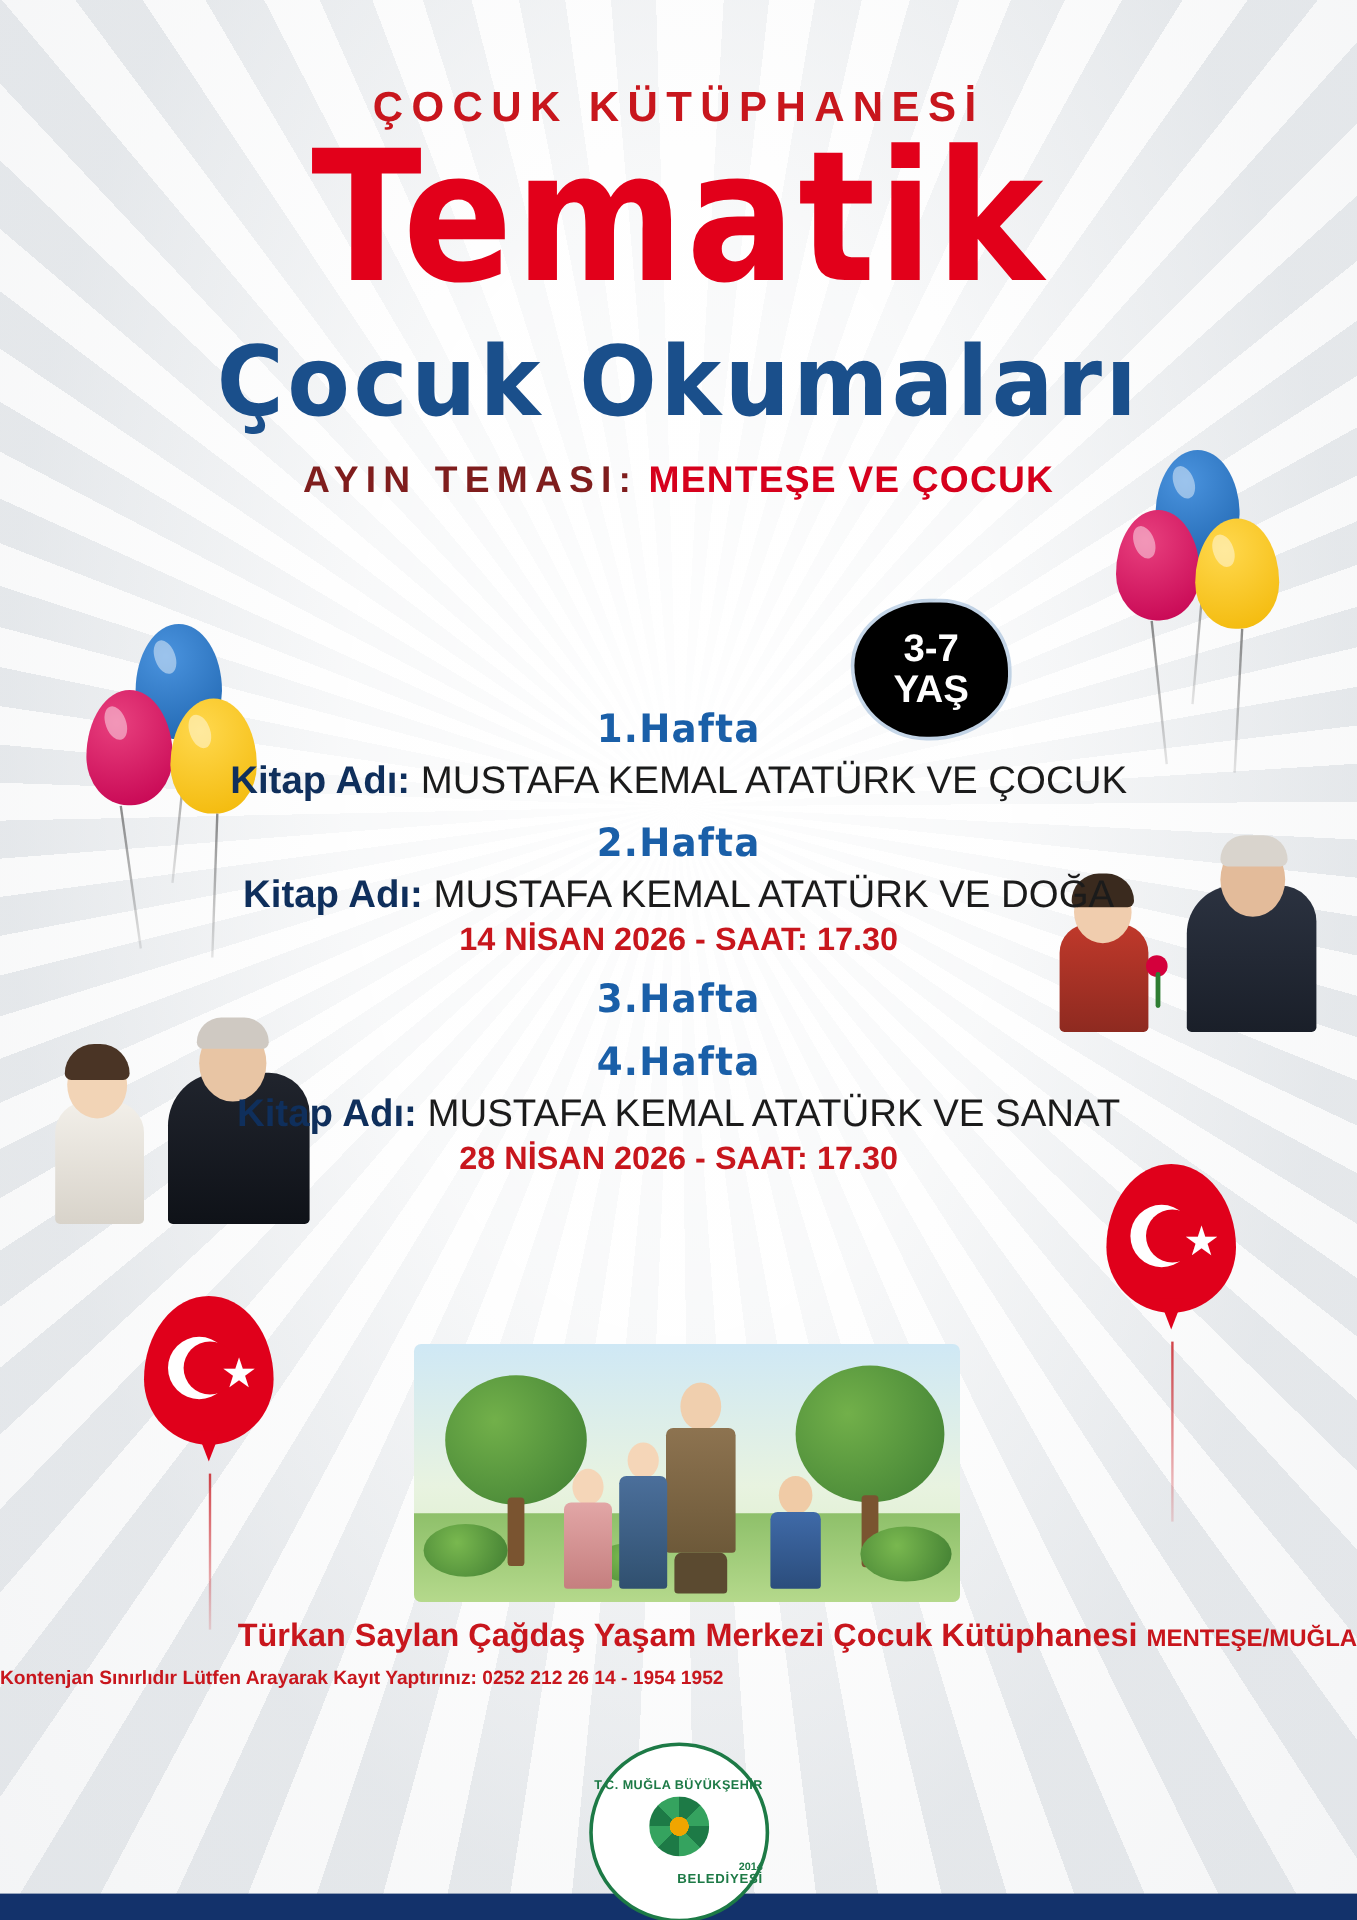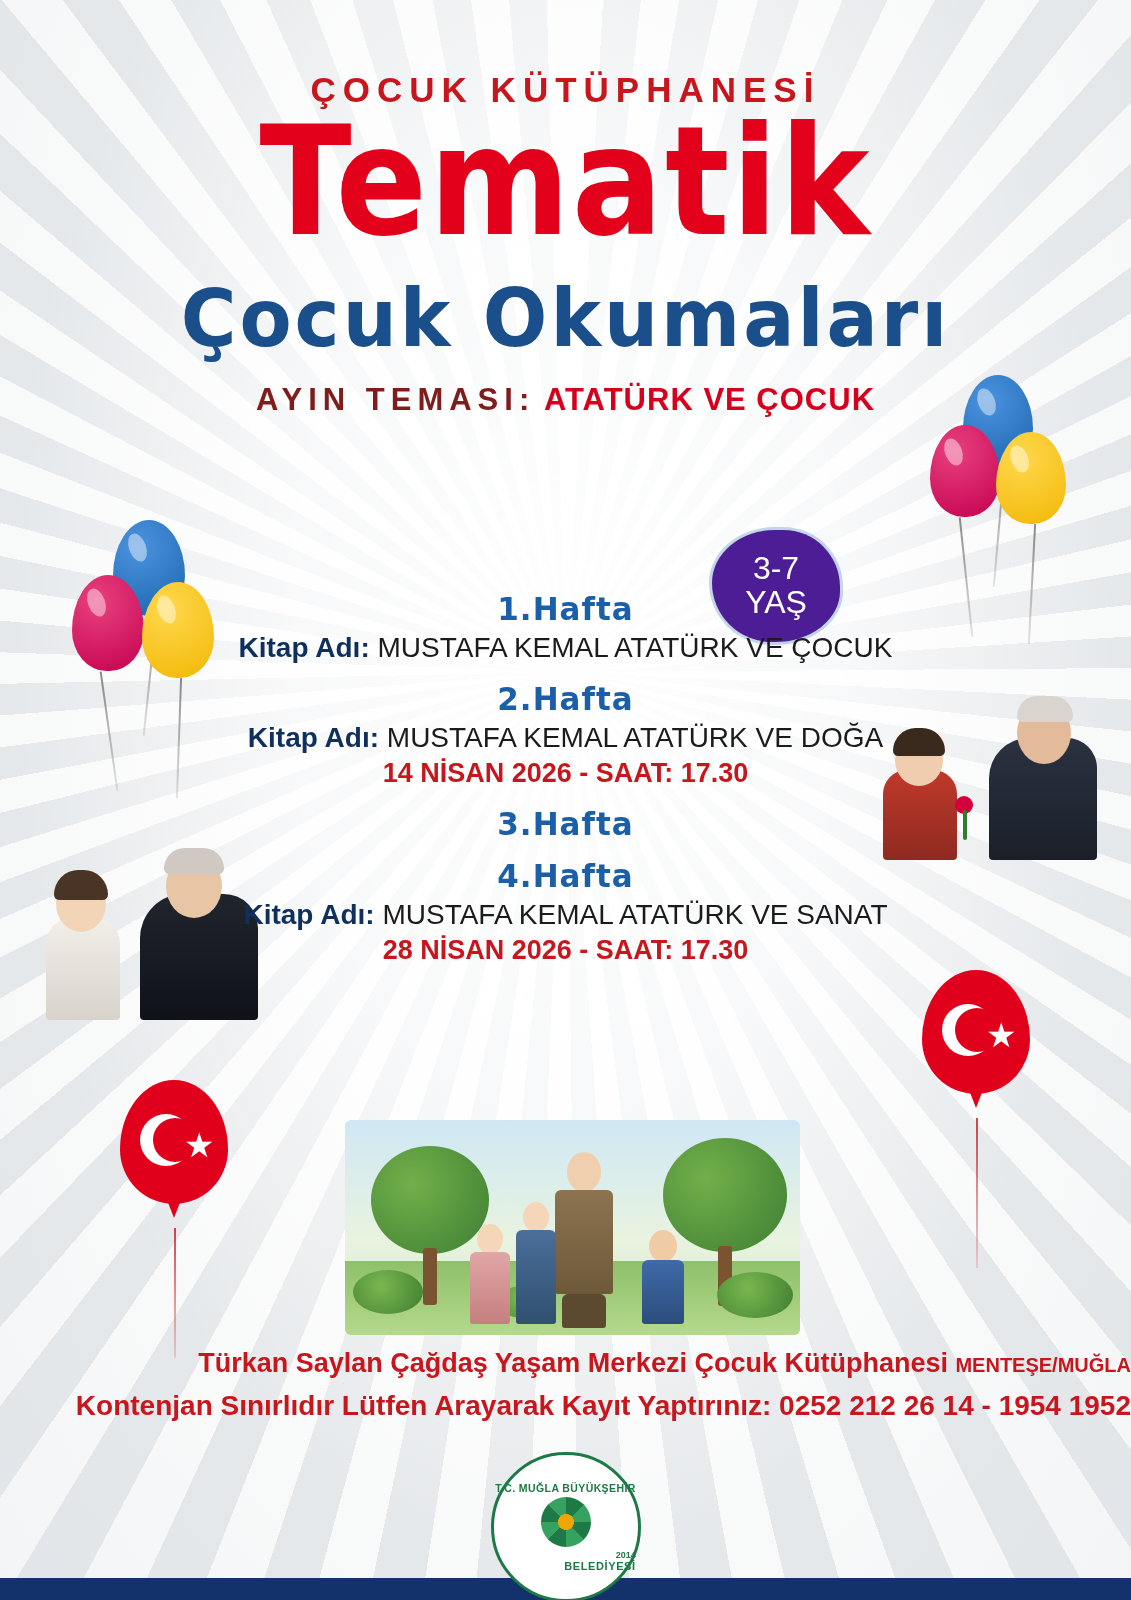--- a/index.html
+++ b/index.html
@@ -65,49 +65,49 @@
     margin-top: 26px;
     font-size: 31px;
     font-weight: bold;
   }
   .theme-label { color: #7f1d1d; letter-spacing: 6px; text-align: right; }
   .theme-value { color: #d6001c; letter-spacing: 1px; }
 
   
   .age-badge {
     position: absolute;
-    left: 712px; top: 460px;
+    left: 712px; top: 432px;
     width: 128px; height: 112px;
-    background: #4c1d95;
+    background: #000000;
     border-radius: 50% 45% 52% 48% / 48% 52% 46% 54%;
     color: #fff;
     display: flex; flex-direction: column;
     align-items: center; justify-content: center;
-    font-weight: normal; font-size: 32px; line-height: 1.05;
+    font-weight: bold; font-size: 32px; line-height: 1.05;
     box-shadow: 0 0 0 3px rgba(26,95,168,0.25);
   }
 
   
   .schedule {
     position: absolute;
     left: 0; right: 0; top: 520px;
     text-align: center;
   }
   .week-block { margin-bottom: 16px; }
   .week-title {
     color: #1a5fa8;
     font-size: 31px;
     font-weight: bold;
     letter-spacing: 1px;
     font-family: "DejaVu Sans", sans-serif;
     transform: scaleY(1.05);
     margin-bottom: 6px;
   }
   .book-line {
-    font-size: 28px;
+    font-size: 32px;
     color: #1b1b1b;
     margin-bottom: 4px;
   }
   .book-line .lbl { color: #0f2f5c; font-weight: bold; }
   .date-line {
     font-size: 27px;
     font-weight: bold;
     color: #c8161d;
     margin-bottom: 2px;
   }
@@ -116,24 +116,24 @@
   .venue {
     position: absolute; left: 0; right: 0; top: 1278px;
     text-align: right;
     color: #c8161d;
     font-weight: bold;
     font-size: 27px;
   }
   .venue .district { font-size: 20px; }
   .note {
     position: absolute; left: 0; right: 0; top: 1320px;
-    text-align: right;
+    text-align: left;
     color: #c8161d;
     font-weight: bold;
-    font-size: 28px;
+    font-size: 16px;
   }
 
   
   .logo-wrap {
     position: absolute; left: 50%; top: 1382px;
     transform: translateX(-50%);
     width: 150px; height: 150px;
     border-radius: 50%;
     background: #fff;
     border: 3px solid #1d7a46;
@@ -276,21 +276,21 @@
   <div class="rays"></div>
   <div class="vignette"></div>
 
   <div class="content">
 
     <div class="kicker">ÇOCUK KÜTÜPHANESİ</div>
     <div class="title-main">Tematik</div>
     <div class="title-sub">Çocuk Okumaları</div>
     <div class="theme-row">
       <span class="theme-label">AYIN TEMASI:</span>
-      <span class="theme-value">ATATÜRK VE ÇOCUK</span>
+      <span class="theme-value">MENTEŞE VE ÇOCUK</span>
     </div>
 
     <div class="age-badge">
       <span>3-7</span>
       <span>YAŞ</span>
     </div>
 
     <div class="balloon" style="left:113px; top:450px; width:72px; height:96px;">
       <div class="body" style="background:radial-gradient(circle at 35% 28%, #4a93de, #1c62ac);"></div>
       <div class="string" style="transform:rotate(6deg);"></div>

